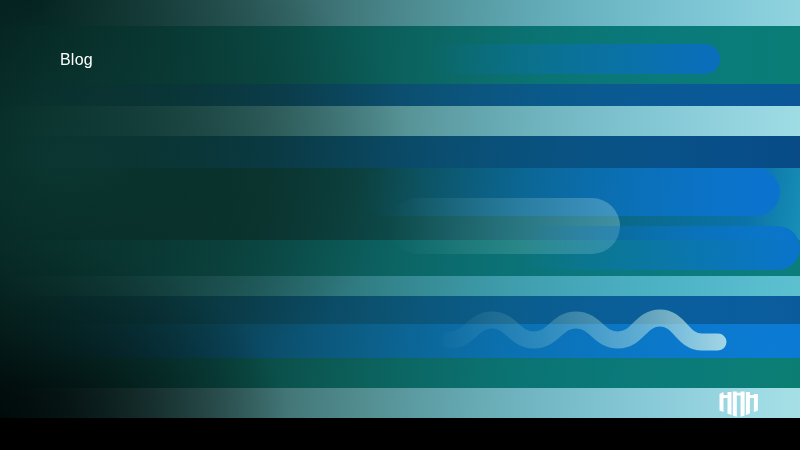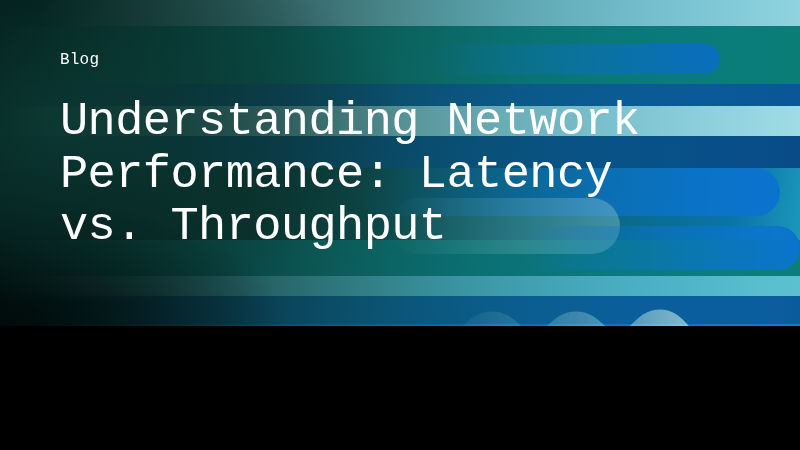--- a/index.html
+++ b/index.html
@@ -3,23 +3,23 @@
 <meta charset="utf-8">
 <style>
   html, body {
     margin: 0;
     padding: 0;
     background: #000;
   }
   .banner {
     position: relative;
     width: 800px;
-    height: 326px;
+    height: 418px;
     overflow: hidden;
-    font-family: Liberation Mono, monospace;
+    font-family: Liberation Sans, sans-serif;
     background: #c2410c;
   }
 
   
   .bg-base {
     position: absolute;
     inset: 0;
     background:
       linear-gradient(100deg,
         #021a18 0%,
@@ -141,23 +141,20 @@
         </linearGradient>
       </defs>
       <path d="M10 44 C 30 44, 32 24, 52 24 S 74 44, 94 44 S 116 24, 136 24 S 158 44, 178 44 S 200 22, 220 22 S 242 46, 262 46 L 278 46" stroke="url(#waveGrad)" stroke-width="17" stroke-linecap="round" fill="none"></path>
     </svg>
   </div>
 
   <div class="bg-glow"></div>
 
   <div class="content">
     <p class="eyebrow">Blog</p>
-    <h1 class="headline">Understanding Network
-Performance: Latency
-vs. Throughput</h1>
   </div>
 
   <div class="logo">
     <svg width="58" height="40" viewBox="0 0 58 40" xmlns="http://www.w3.org/2000/svg">
       <path d="M29 0 L56 8 L56 32 L29 40 L2 32 L2 8 Z
                M9 12 L9 29 L15 31 L15 17 L20 17 L20 32 L26 34 L26 10 L20 10 L20 13 L15 13 L15 10 Z" fill="#ffffff" fill-rule="evenodd" opacity="0"></path>
       <g fill="#ffffff">
         <path d="M29 1.5 L54.5 9 L54.5 31 L29 38.5 L3.5 31 L3.5 9 Z" fill="none"></path>
         <path d="M9.5 11 L9.5 27.5 L13.5 29 L13.5 15 L17.5 15 L17.5 30.5 L21.5 32 L21.5 9 L17.5 9 L17.5 12 L13.5 12 L13.5 9 Z"></path>
         <path d="M22.8 8.6 L22.8 32.4 L26.8 33.8 L26.8 12.6 L30.6 12.6 L30.6 33.8 L34.6 32.4 L34.6 8.6 L30.6 8.6 L30.6 9.8 L26.8 9.8 L26.8 8.6 Z"></path>

